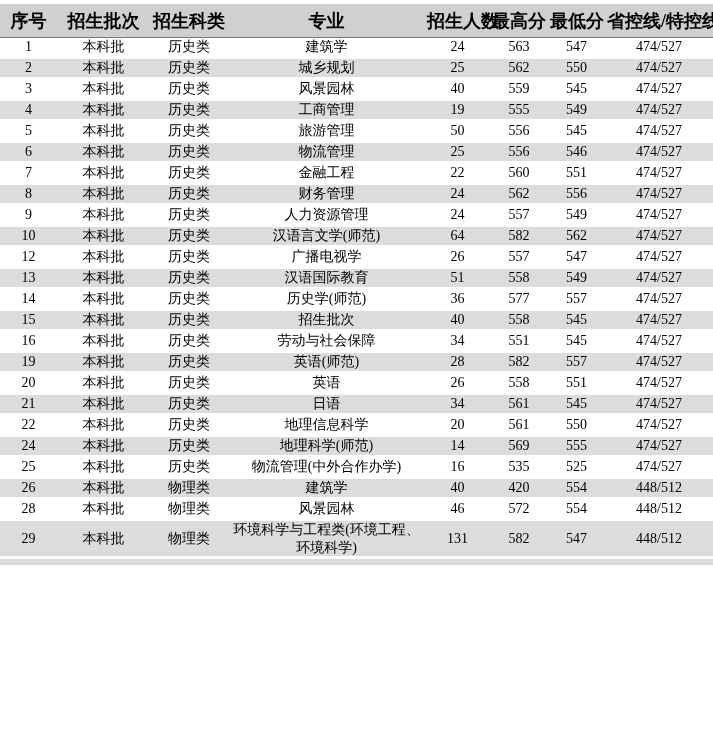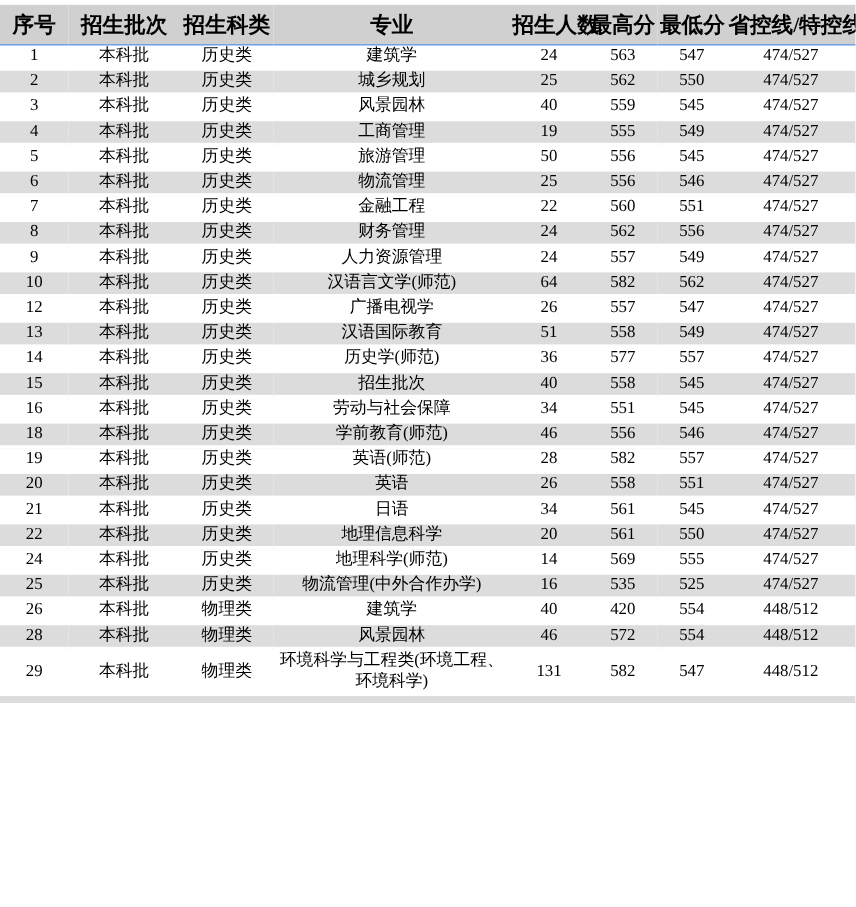--- a/index.html
+++ b/index.html
@@ -237,30 +237,20 @@
           <td>16</td>
           <td>本科批</td>
           <td>历史类</td>
           <td>劳动与社会保障</td>
           <td>34</td>
           <td>551</td>
           <td>545</td>
           <td>474/527</td>
         </tr>
         <tr>
-          <td>18</td>
-          <td>本科批</td>
-          <td>历史类</td>
-          <td>学前教育(师范)</td>
-          <td>46</td>
-          <td>556</td>
-          <td>546</td>
-          <td>474/527</td>
-        </tr>
-        <tr>
           <td>19</td>
           <td>本科批</td>
           <td>历史类</td>
           <td>英语(师范)</td>
           <td>28</td>
           <td>582</td>
           <td>557</td>
           <td>474/527</td>
         </tr>
         <tr>

